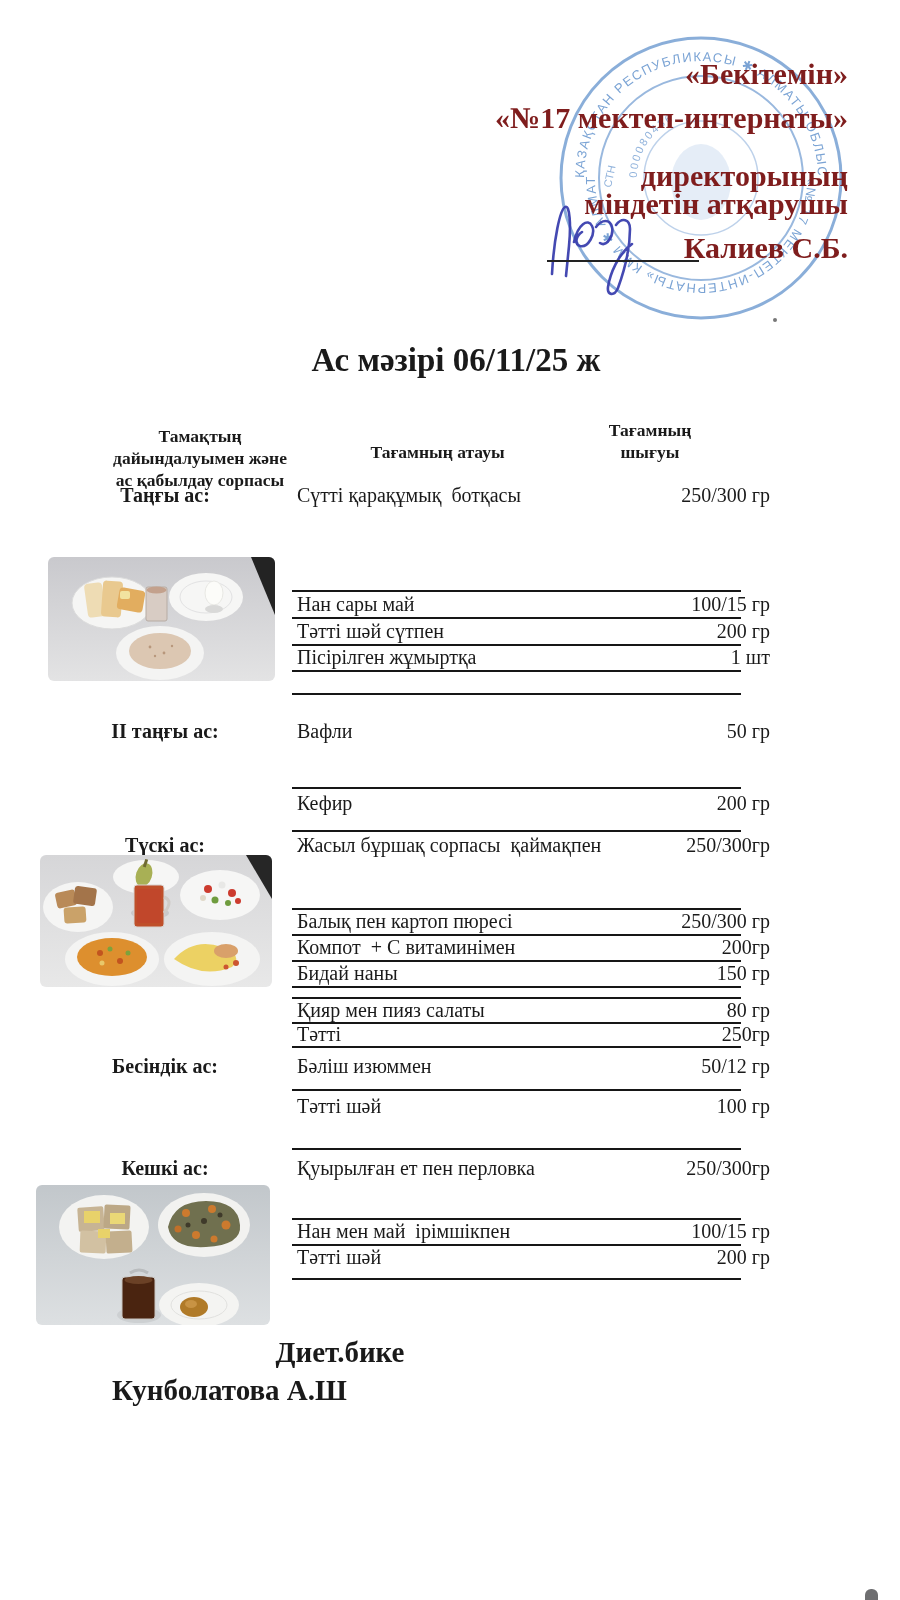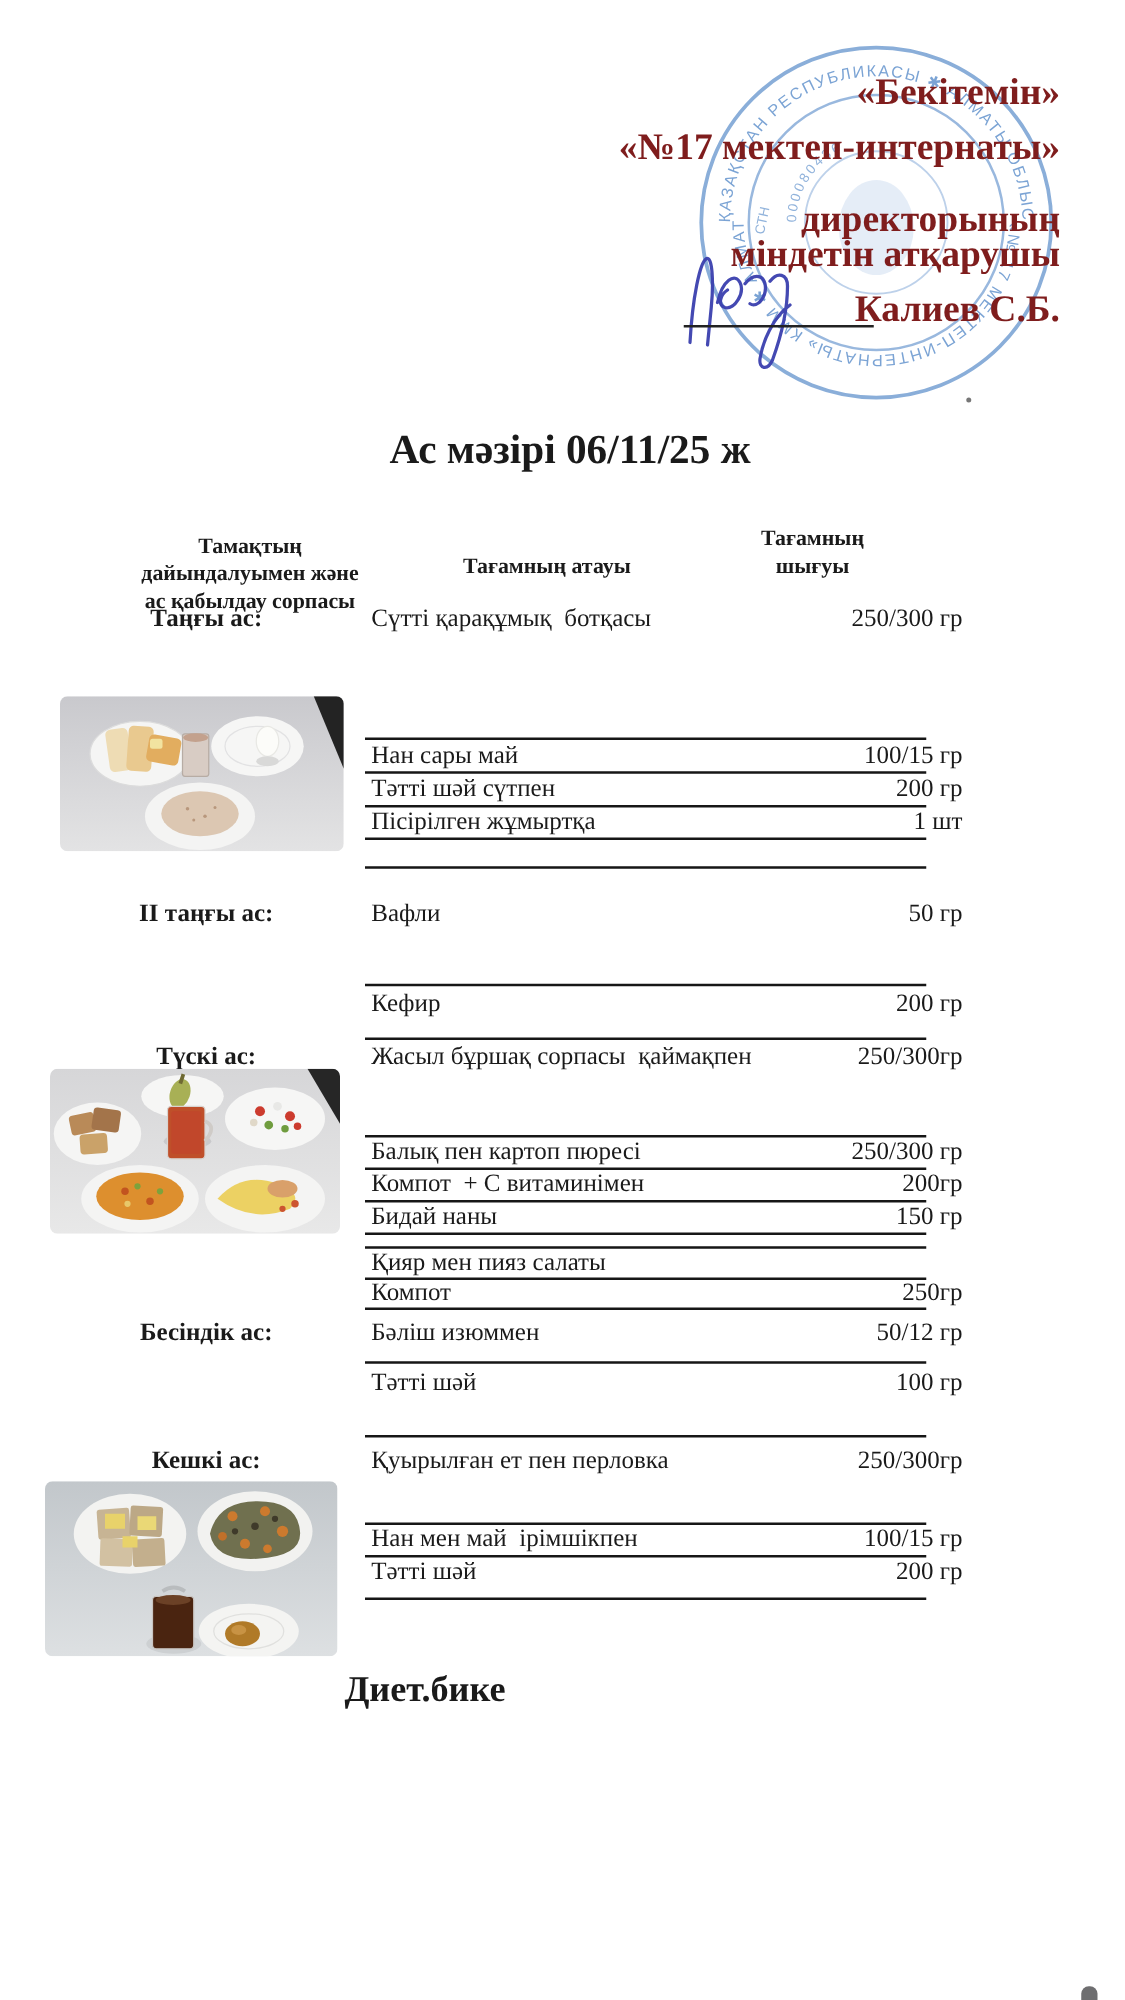--- a/index.html
+++ b/index.html
@@ -149,23 +149,24 @@
   <div class="row" style="top:934px">
     <span class="dish">Компот  + С витаминімен</span>
     <span class="portion">200гр</span>
   </div>
   <div class="row" style="top:960px">
     <span class="dish">Бидай наны</span>
     <span class="portion">150 гр</span>
   </div>
   <div class="row" style="top:997px">
     <span class="dish">Қияр мен пияз салаты</span>
+    <span class="portion">80 гр</span>
   </div>
   <div class="row" style="top:1021px">
-    <span class="dish">Компот</span>
+    <span class="dish">Тәтті</span>
     <span class="portion">250гр</span>
   </div>
   <div class="row" style="top:1053px">
     <span class="meal">Бесіндік ас:</span>
     <span class="dish">Бәліш изюммен</span>
     <span class="portion">50/12 гр</span>
   </div>
   <div class="row" style="top:1093px">
     <span class="dish">Тәтті шәй</span>
     <span class="portion">100 гр</span>
@@ -286,15 +287,16 @@
     <rect x="86" y="92" width="33" height="42" rx="3" fill="#4a2410" stroke="#c9c5c1"></rect>
     <ellipse cx="102.5" cy="95" rx="14" ry="4" fill="#6b4126"></ellipse>
     <path d="M94,88 q9,-6 18,0" fill="none" stroke="#b9bcbe" stroke-width="3"></path>
     <ellipse cx="163" cy="120" rx="40" ry="22" fill="#f4f4f2"></ellipse>
     <ellipse cx="163" cy="120" rx="28" ry="14" fill="none" stroke="#e0e0de"></ellipse>
     <ellipse cx="158" cy="122" rx="14" ry="10" fill="#b07a28"></ellipse>
     <ellipse cx="155" cy="119" rx="6" ry="4" fill="#c89344"></ellipse>
   </svg>
 
   <div class="foot1">Диет.бике</div>
+  <div class="foot2">Кунболатова А.Ш</div>
 
   <div class="corner-dot"></div>
 </div>
 
 </body></html>

